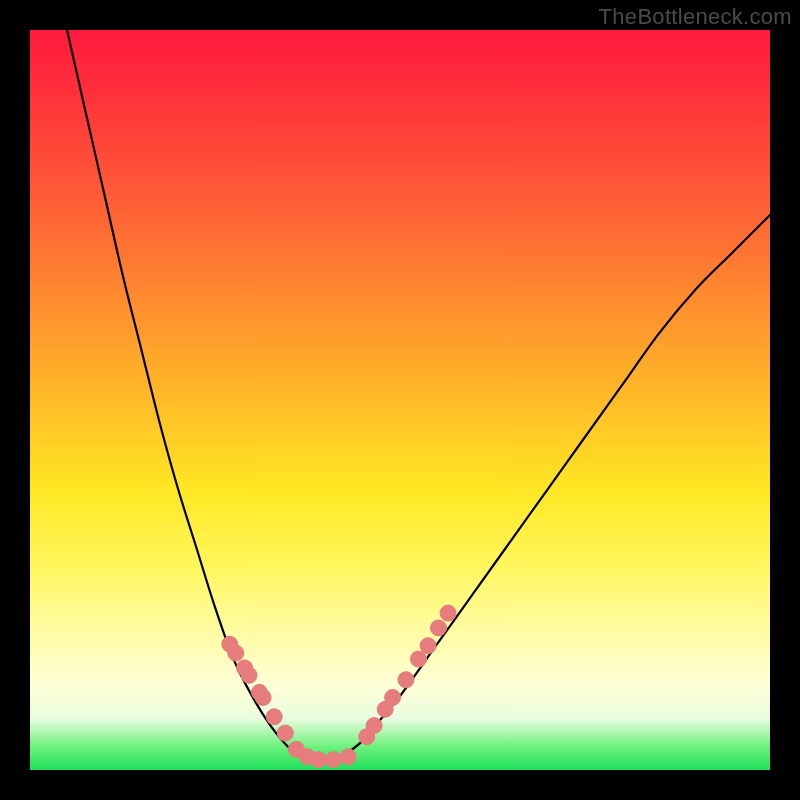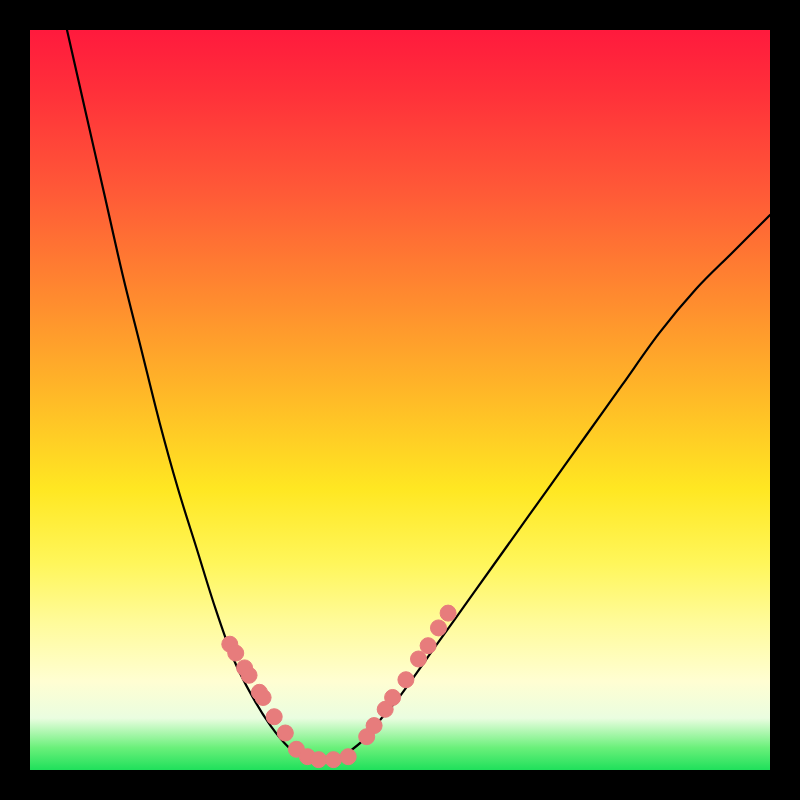--- a/index.html
+++ b/index.html
@@ -54,20 +54,21 @@
     color: #4b4b4b;
     font-size: 22px;
     letter-spacing: 0.3px;
     font-weight: 400;
   }
 </style>
 </head>
 <body>
 
 <div class="stage">
+  <div class="watermark">TheBottleneck.com</div>
 
   <div class="plot">
     <svg class="curve" viewBox="0 0 740 740" preserveAspectRatio="none">
       <path id="curve-path" fill="none" stroke-width="2.2" stroke-linecap="round" stroke-linejoin="round" d="M 37.00 0.00 C 40.08 13.57, 49.33 54.27, 55.50 81.40 C 61.67 108.53, 67.83 135.67, 74.00 162.80 C 80.17 189.93, 86.33 218.30, 92.50 244.20 C 98.67 270.10, 104.83 293.53, 111.00 318.20 C 117.17 342.87, 123.33 368.77, 129.50 392.20 C 135.67 415.63, 141.83 437.83, 148.00 458.80 C 154.17 479.77, 160.33 498.27, 166.50 518.00 C 172.67 537.73, 178.83 558.70, 185.00 577.20 C 191.17 595.70, 197.33 614.20, 203.50 629.00 C 209.67 643.80, 215.83 654.90, 222.00 666.00 C 228.17 677.10, 234.33 686.97, 240.50 695.60 C 246.67 704.23, 254.68 713.48, 259.00 717.80 C 263.32 722.12, 263.93 720.27, 266.40 721.50 C 268.87 722.73, 271.33 724.34, 273.80 725.20 C 276.27 726.06, 278.73 726.19, 281.20 726.68 C 283.67 727.17, 286.13 727.79, 288.60 728.16 C 291.07 728.53, 293.53 728.78, 296.00 728.90 C 298.47 729.02, 300.93 729.02, 303.40 728.90 C 305.87 728.78, 308.95 728.78, 310.80 728.16 C 312.65 727.54, 310.80 728.16, 314.50 725.20 C 318.20 722.24, 326.83 716.57, 333.00 710.40 C 339.17 704.23, 345.33 695.60, 351.50 688.20 C 357.67 680.80, 360.75 678.33, 370.00 666.00 C 379.25 653.67, 394.67 631.47, 407.00 614.20 C 419.33 596.93, 431.67 579.67, 444.00 562.40 C 456.33 545.13, 468.67 527.87, 481.00 510.60 C 493.33 493.33, 505.67 476.07, 518.00 458.80 C 530.33 441.53, 542.67 424.27, 555.00 407.00 C 567.33 389.73, 579.67 372.47, 592.00 355.20 C 604.33 337.93, 616.67 319.43, 629.00 303.40 C 641.33 287.37, 653.67 272.57, 666.00 259.00 C 678.33 245.43, 690.67 234.33, 703.00 222.00 C 715.33 209.67, 733.83 191.17, 740.00 185.00" stroke="#000000"></path>
       <g id="markers-g">
           <circle cx="199.80" cy="614.20" r="8" fill="#e77c7c" stroke="#e77c7c"></circle>
           <circle cx="205.72" cy="623.08" r="8" fill="#e77c7c" stroke="#e77c7c"></circle>
           <circle cx="214.60" cy="637.88" r="8" fill="#e77c7c" stroke="#e77c7c"></circle>
           <circle cx="219.04" cy="645.28" r="8" fill="#e77c7c" stroke="#e77c7c"></circle>
           <circle cx="229.40" cy="662.30" r="8" fill="#e77c7c" stroke="#e77c7c"></circle>

